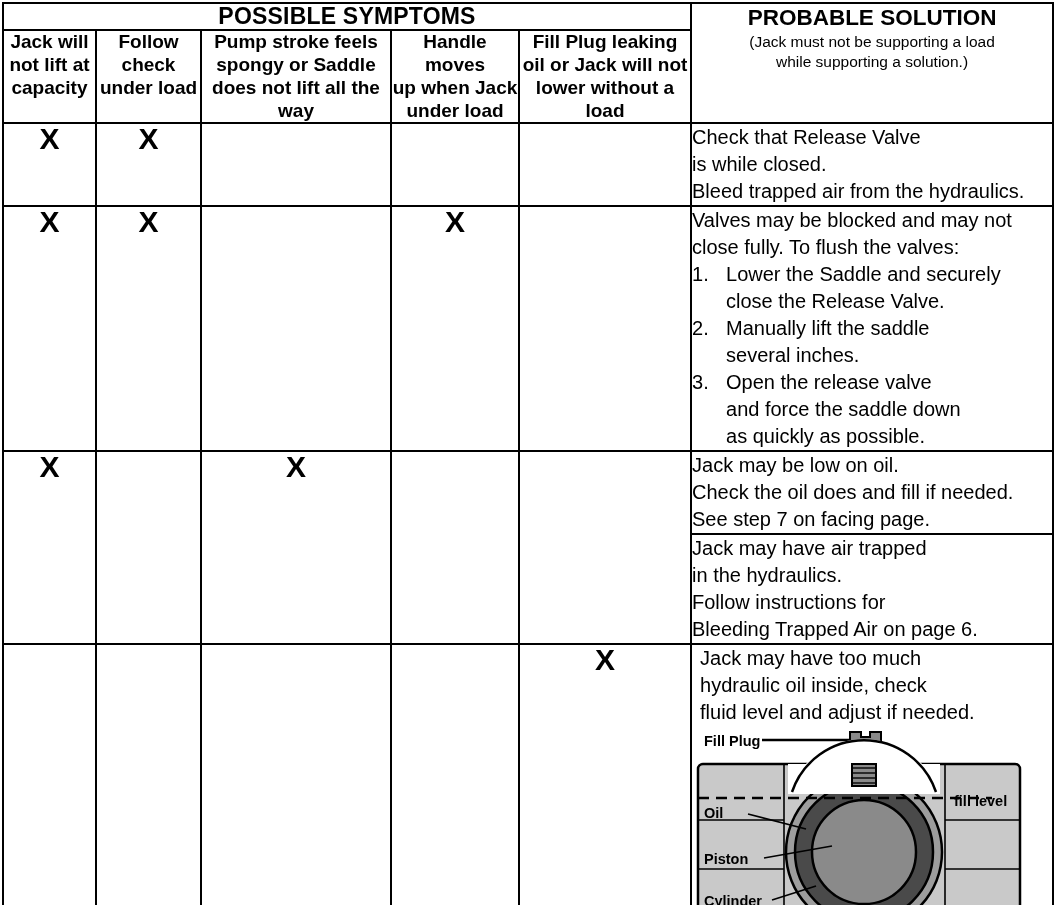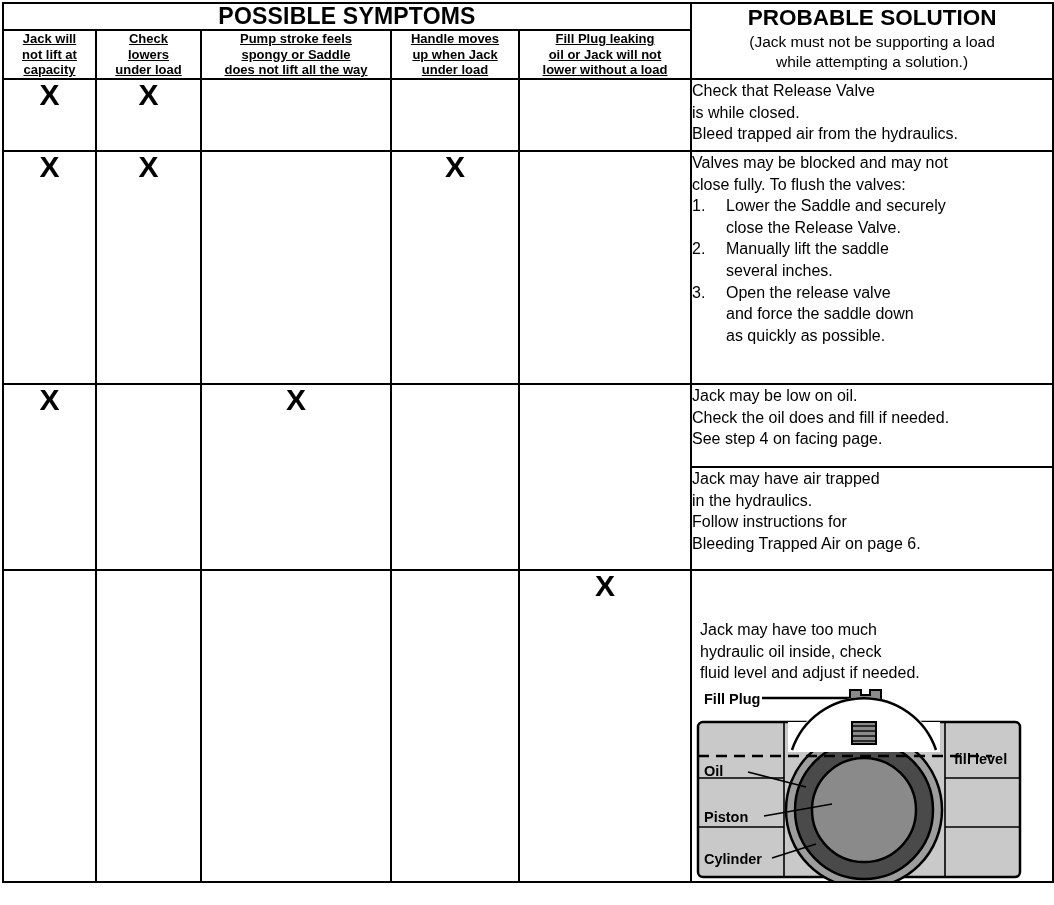--- a/index.html
+++ b/index.html
@@ -32,24 +32,23 @@
   .sym-title {
     text-align: center;
     font-weight: bold;
     font-size: 23px;
     letter-spacing: .2px;
     padding: 6px 0 7px 0;
     line-height: 1.1;
   }
   .sym-head {
     text-align: center;
-    font-size: 13px;
+    font-size: 19px;
     line-height: 1.2;
     padding: 5px 3px 6px 3px;
-    text-decoration: underline;
   }
   .sol-head {
     text-align: center;
     vertical-align: middle;
     padding: 4px 8px 6px 8px;
   }
   .sol-head .t1 {
     font-weight: bold;
     font-size: 22.5px;
     line-height: 1.25;
@@ -64,25 +63,24 @@
   
   .mark {
     text-align: center;
     vertical-align: middle;
     font-size: 30px;
     font-weight: bold;
     line-height: 1;
     font-family: "Liberation Sans", sans-serif;
   }
   .sol {
-    font-size: 16px;
+    font-size: 20px;
     line-height: 1.35;
     padding: 6px 7px 7px 9px;
     vertical-align: top;
-    margin-top: 48px;
   }
   .sol p { margin: 0; }
   .steps { margin: 0; padding: 0; list-style: none; }
   .steps li {
     display: flex;
     margin: 0;
   }
   .steps .num { width: 34px; flex: 0 0 34px; }
   .steps .txt { flex: 1 1 auto; }
   .steps .txt span { display: block; }
@@ -105,32 +103,32 @@
         <col style="width:172px">
         <col style="width:362px">
   </colgroup>
 
   <tbody>
         <tr>
     <th colspan="5" class="sym-title">POSSIBLE SYMPTOMS</th>
     <th rowspan="2" class="sol-head">
       <div class="t1">PROBABLE SOLUTION</div>
       <div class="t2">(Jack must not be supporting a load</div>
-      <div class="t2">while attempting a solution.)</div>
+      <div class="t2">while supporting a solution.)</div>
     </th>
   </tr>
   <tr>
     <th class="sym-head">
       <div>Jack will</div>
       <div>not lift at</div>
       <div>capacity</div>
     </th>
     <th class="sym-head">
-      <div>Check</div>
-      <div>lowers</div>
+      <div>Follow</div>
+      <div>check</div>
       <div>under load</div>
     </th>
     <th class="sym-head">
       <div>Pump stroke feels</div>
       <div>spongy or Saddle</div>
       <div>does not lift all the way</div>
     </th>
     <th class="sym-head">
       <div>Handle moves</div>
       <div>up when Jack</div>
@@ -194,21 +192,21 @@
 
   <tr style="height:83px">
     <td class="mark" rowspan="2">X</td>
     <td class="mark" rowspan="2"></td>
     <td class="mark" rowspan="2">X</td>
     <td class="mark" rowspan="2"></td>
     <td class="mark" rowspan="2"></td>
     <td class="sol">
       <p>Jack may be low on oil.</p>
       <p>Check the oil does and fill if needed.</p>
-      <p>See step 4 on facing page.</p>
+      <p>See step 7 on facing page.</p>
     </td>
   </tr>
   <tr style="height:103px">
     <td class="sol">
       <p>Jack may have air trapped</p>
       <p>in the hydraulics.</p>
       <p>Follow instructions for</p>
       <p>Bleeding Trapped Air on page 6.</p>
     </td>
   </tr>

